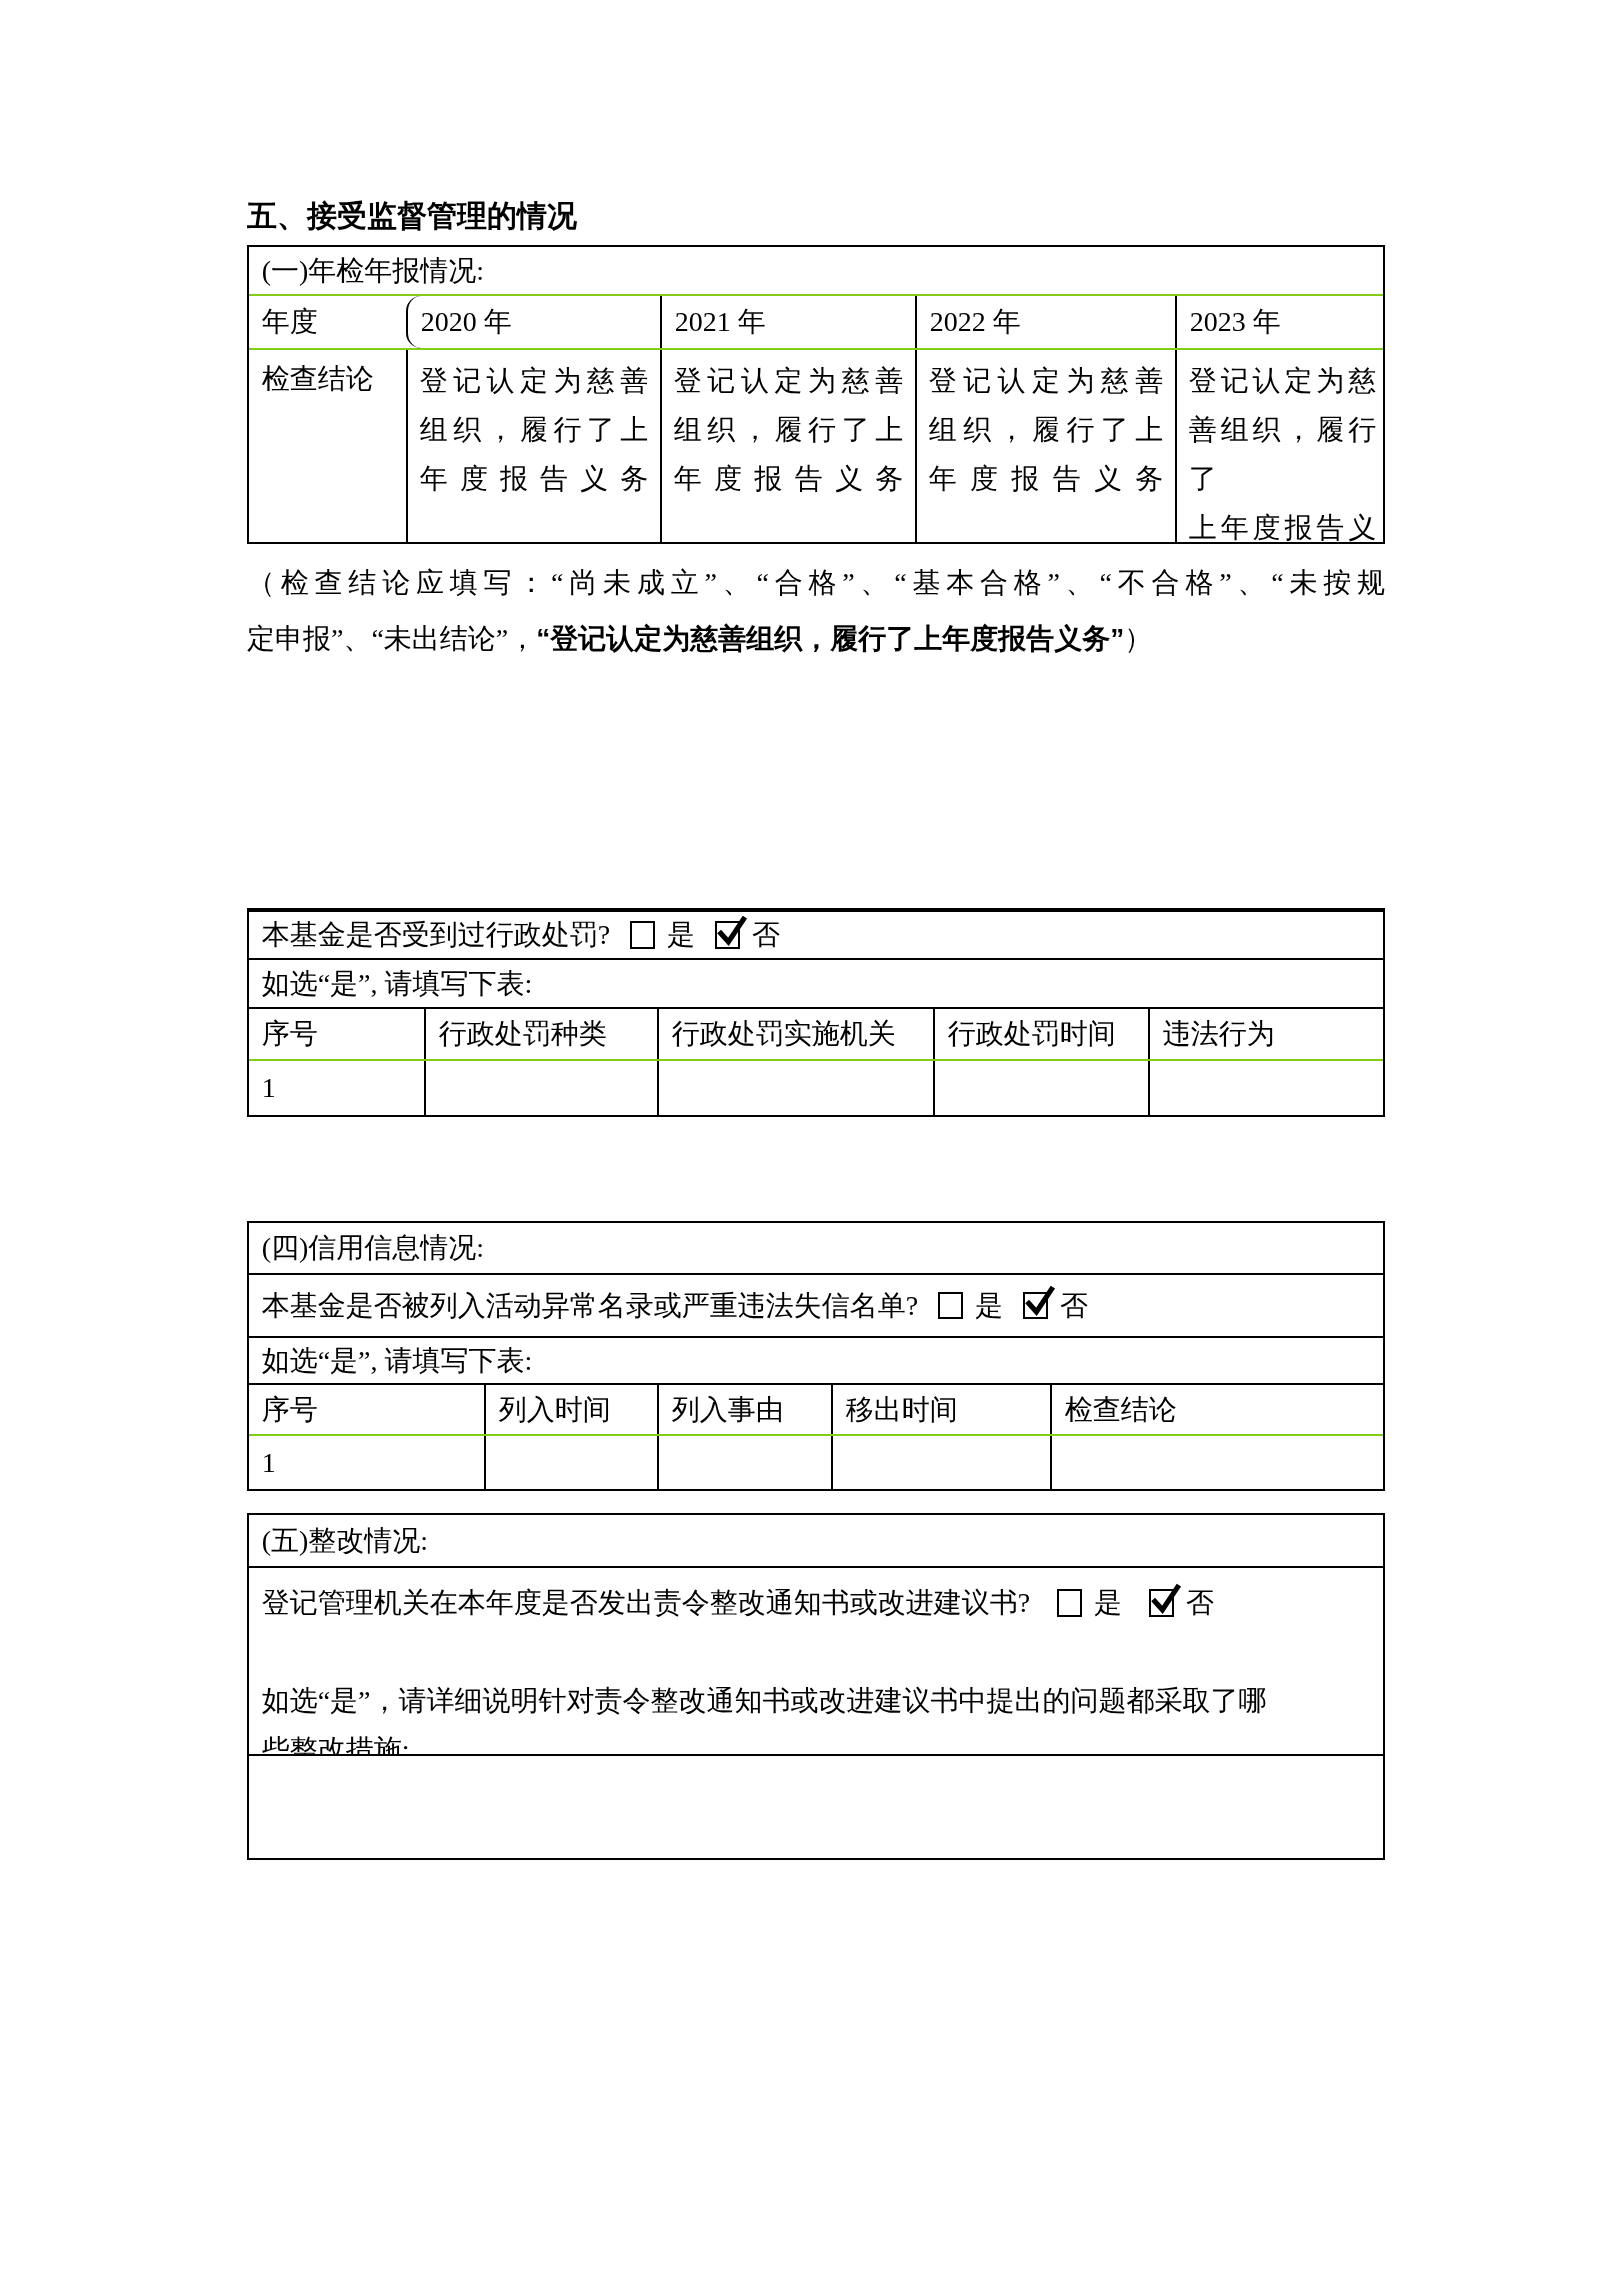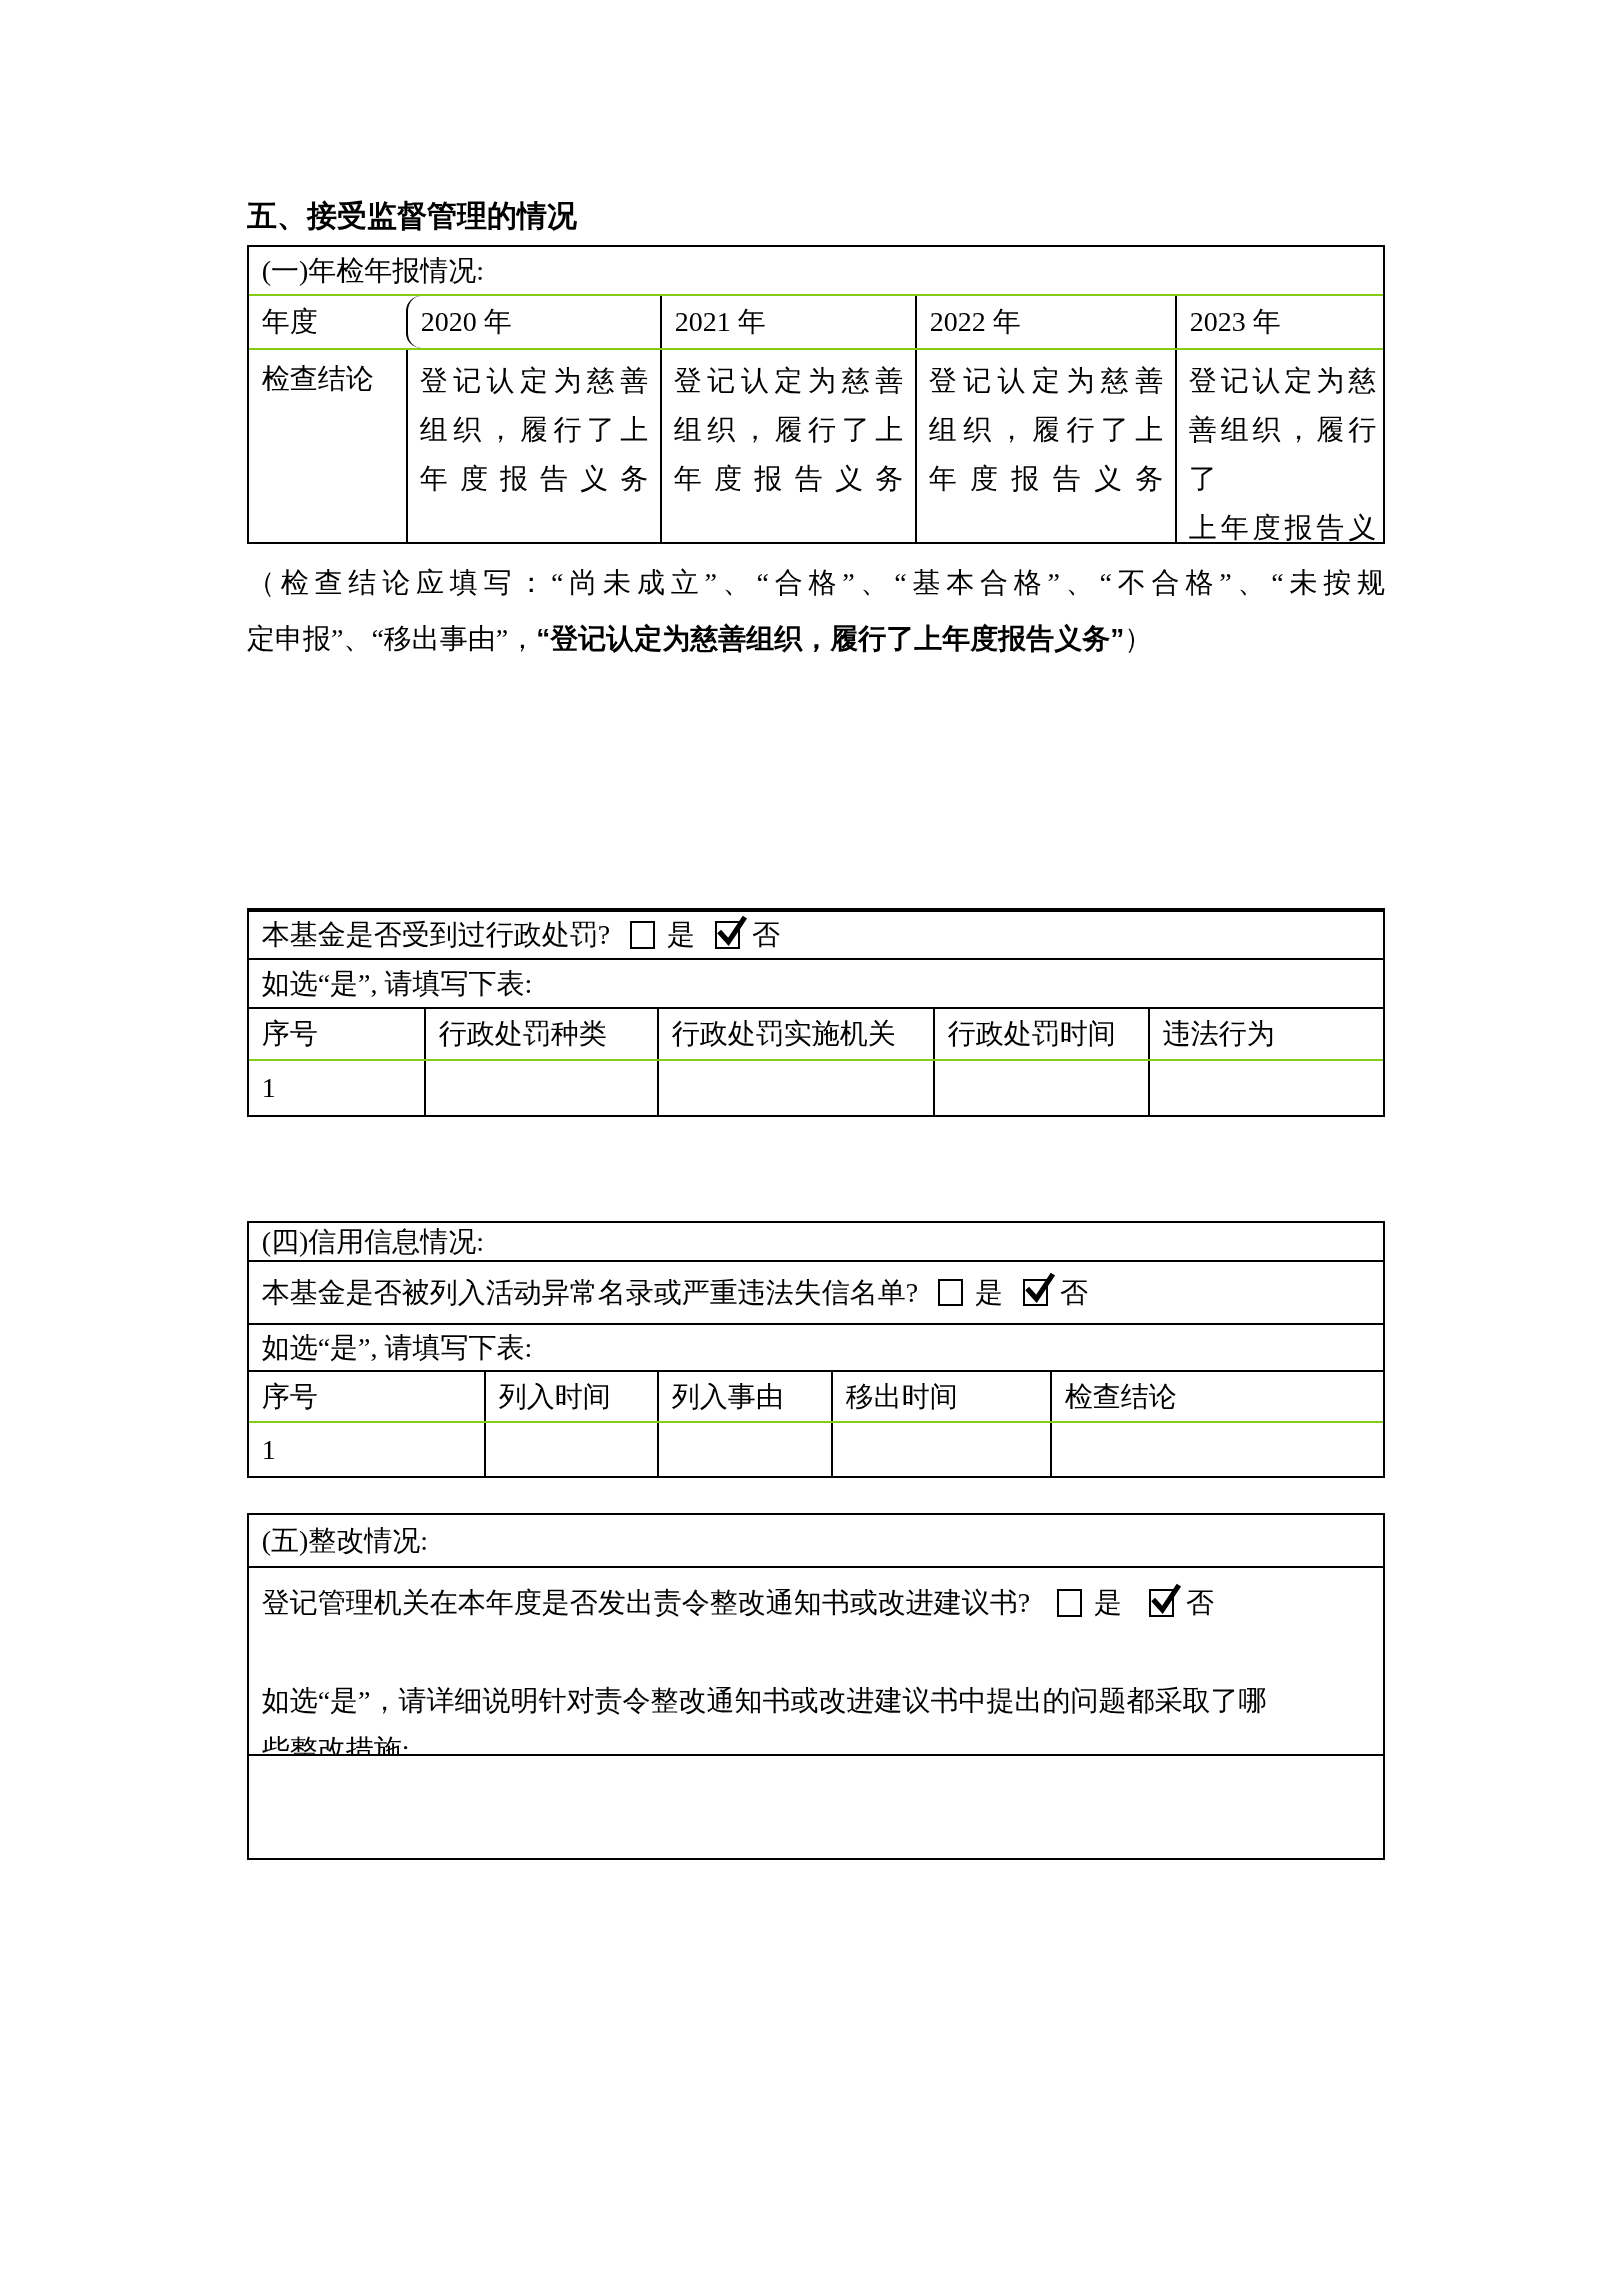--- a/index.html
+++ b/index.html
@@ -66,21 +66,21 @@
 年度报告义务</div>
       <div class="ccell" style="flex:0 0 213px;">登记认定为慈
 善组织，履行了
 上年度报告义
 务</div>
     </div>
   </div>
 
   <div id="note">
     <div class="l1">（检查结论应填写：“尚未成立”、“合格”、“基本合格”、“不合格”、“未按规</div>
-    <div class="l2"><span>定申报”、“移出事由”，</span><b class="hei">“登记认定为慈善组织，履行了上年度报告义务”</b><span>）</span></div>
+    <div class="l2"><span>定申报”、“未出结论”，</span><b class="hei">“登记认定为慈善组织，履行了上年度报告义务”</b><span>）</span></div>
   </div>
 
 
   <div class="tbl" style="top:908px;">
     <div class="row" style="height:48px;">
       <div class="cell first grow">
         <span>本基金是否受到过行政处罚?</span>
         <span class="cb"></span>
           <span>是</span>
         <span class="cb checked">
@@ -104,21 +104,21 @@
     <div class="row solid" style="height:56px;">
       <div class="cell first" style="flex:0 0 175px;">1</div>
       <div class="cell" style="flex:0 0 233px;"></div>
       <div class="cell" style="flex:0 0 276px;"></div>
       <div class="cell" style="flex:0 0 215px;"></div>
       <div class="cell" style="flex:0 0 238px;"></div>
     </div>
   </div>
 
   <div class="tbl" style="top:1221px;">
-    <div class="row first" style="height:37px;">
+    <div class="row first" style="height:50px;">
       <div class="cell first grow">(四)信用信息情况:</div>
     </div>
     <div class="row" style="height:63px;">
       <div class="cell first grow">
         <span>本基金是否被列入活动异常名录或严重违法失信名单?</span>
         <span class="cb"></span>
           <span>是</span>
         <span class="cb checked">
             <svg viewBox="0 0 32 32">
               <path d="M4 17 L13 27 L29 3" stroke="#000" stroke-width="5" fill="none"></path>

